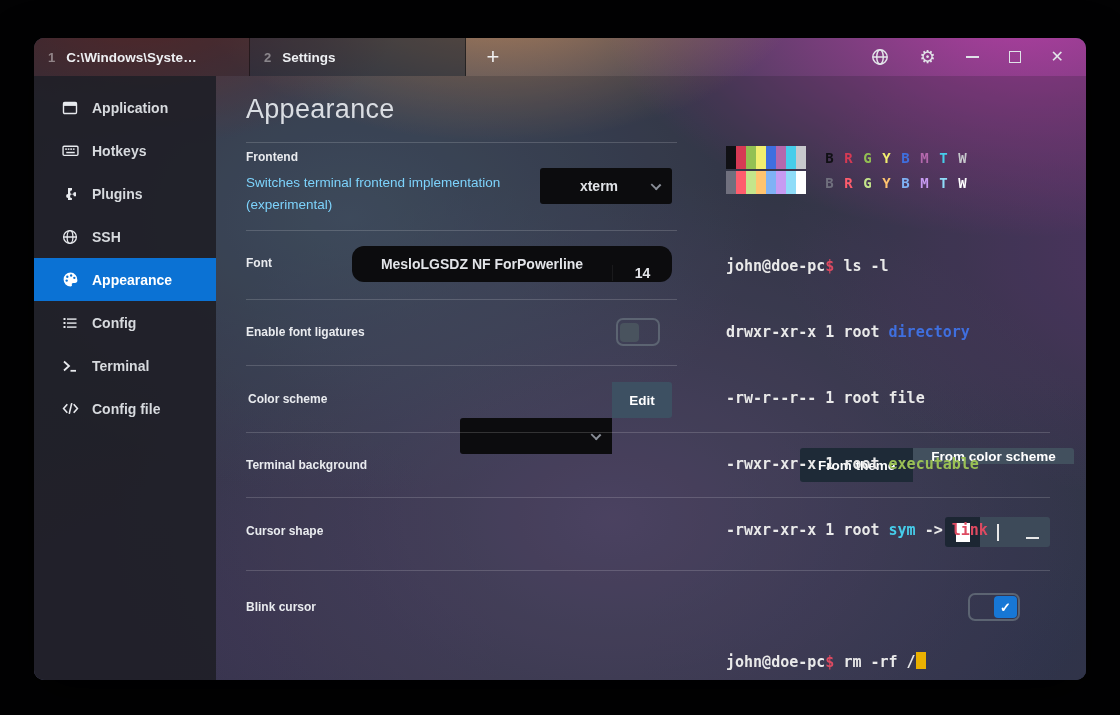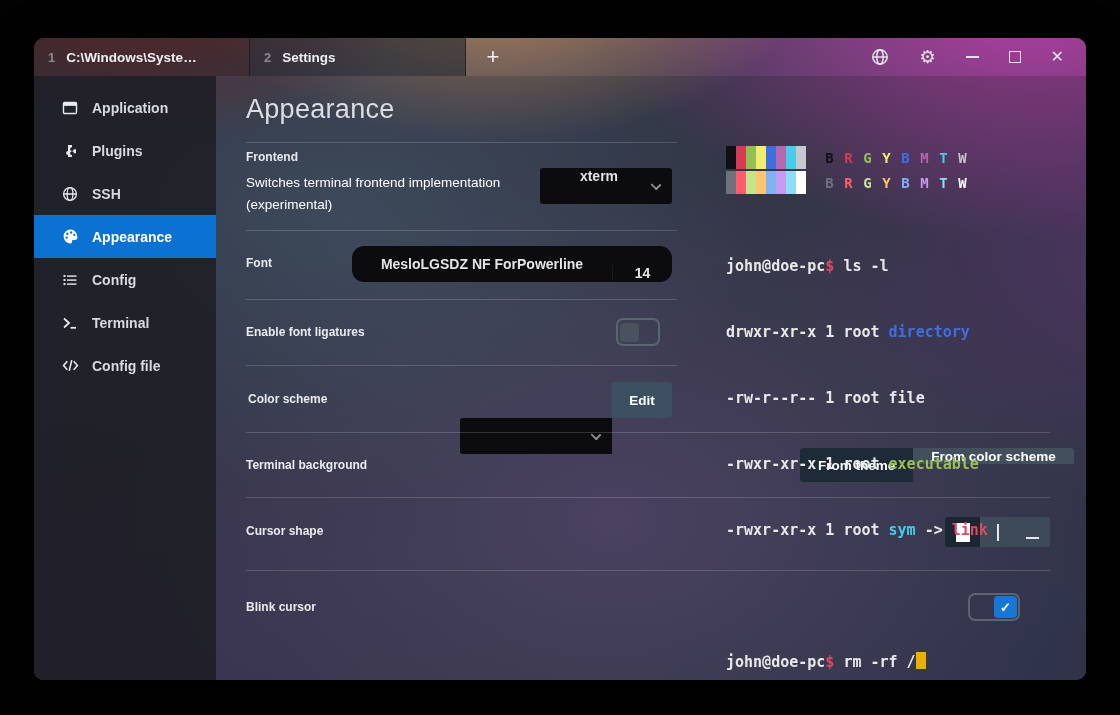--- a/index.html
+++ b/index.html
@@ -43,24 +43,24 @@
     color:#d7dade; font-size:14px; font-weight:600; cursor:pointer; }
   .side-item.active { background:#0b72d4; color:#fff; }
   .side-icon { width:18px; display:flex; justify-content:center; color:#e8eaee; }
   .content { flex:1; position:relative; background:rgba(18,20,30,.18); }
   .abs { position:absolute; }
   .page-title { left:30px; top:18px; font-size:27px; font-weight:400; color:#dadde2;
     letter-spacing:.3px; }
   .divider { left:30px; height:1px; background:rgba(255,255,255,.16); }
   .d-narrow { width:431px; } .d-wide { width:804px; }
   .lbl { font-size:12px; font-weight:600; color:#e9ebef; }
-  .desc { font-size:13.5px; color:#ffffff; line-height:22px; }
+  .desc { font-size:13.5px; color:#7dd3fc; line-height:22px; }
   
   .select { background:#0c0c0e; border-radius:3px; height:36px; display:flex;
-    align-items:flex-start; justify-content:center; color:#e2e4e8; font-size:14px;
+    align-items:center; justify-content:center; color:#e2e4e8; font-size:14px;
     font-weight:600; position:relative; cursor:pointer; }
   .chev { position:absolute; right:12px; top:13px; width:8px; height:8px;
     border-right:2px solid #8a8f98; border-bottom:2px solid #8a8f98;
     transform:rotate(45deg) scale(1,.9); }
   .font-box { left:136px; top:170px; width:320px; height:36px; background:#0c0c0e;
     border-radius:12px; display:flex; align-items:center; cursor:text; }
   .font-name { flex:1; text-align:center; color:#e2e4e8; font-size:14px; font-weight:600; }
   .font-size { width:60px; text-align:center; color:#e2e4e8; font-size:14px;
     font-weight:600; border-left:1px solid rgba(255,255,255,.06);margin-top:18px; }
   .toggle-off { width:44px; height:28px; border:2px solid #5c6472; border-radius:7px;
@@ -140,20 +140,35 @@
         <span class="side-icon">
           <svg width="16" height="16" viewBox="0 0 16 16">
               <rect x="1.5" y="2.5" width="13" height="11" rx="1.2" fill="none" stroke="#e8eaee" stroke-width="1.4"></rect>
               <rect x="1.5" y="2.5" width="13" height="3.4" fill="#e8eaee"></rect>
             </svg>
         </span>
         <span>Application</span>
       </div>
       <div class="side-item">
         <span class="side-icon">
+          <svg width="17" height="17" viewBox="0 0 16 16">
+              <rect x="1" y="4" width="14" height="8.6" rx="1" fill="none" stroke="#e8eaee" stroke-width="1.3"></rect>
+              <g fill="#e8eaee">
+                <rect x="3" y="6" width="1.6" height="1.4"></rect>
+                <rect x="5.4" y="6" width="1.6" height="1.4"></rect>
+                <rect x="7.8" y="6" width="1.6" height="1.4"></rect>
+                <rect x="10.2" y="6" width="1.6" height="1.4"></rect>
+                <rect x="4" y="9.2" width="8" height="1.4"></rect>
+              </g>
+            </svg>
+        </span>
+        <span>Hotkeys</span>
+      </div>
+      <div class="side-item">
+        <span class="side-icon">
           <svg width="16" height="16" viewBox="0 0 16 16" fill="#e8eaee">
               <path d="M6 2h4v2.2a1.9 1.9 0 1 0 1.9 2H14v4h-2.1a1.9 1.9 0 1 0-2 1.9V14H6v-2.1a1.9 1.9 0 1 1 0-3.8V2z"></path>
             </svg>
         </span>
         <span>Plugins</span>
       </div>
       <div class="side-item">
         <span class="side-icon">
           <svg width="16" height="16" viewBox="0 0 16 16" fill="none" stroke="#e8eaee" stroke-width="1.3">
               <circle cx="8" cy="8" r="6.4"></circle>

